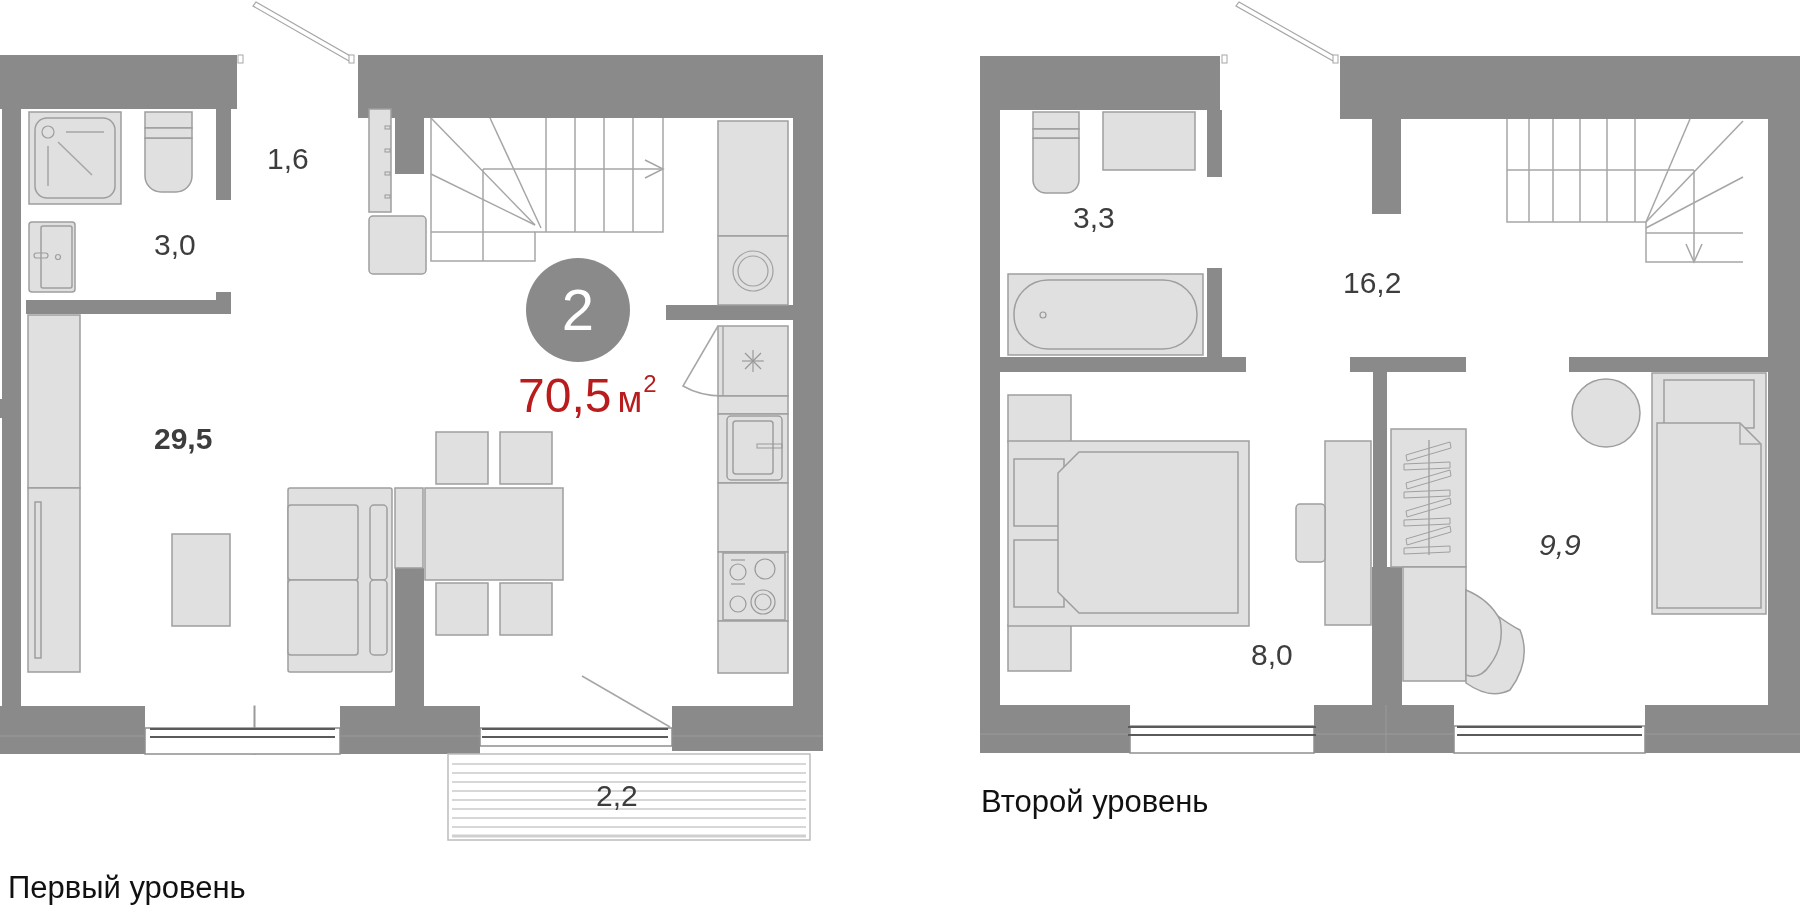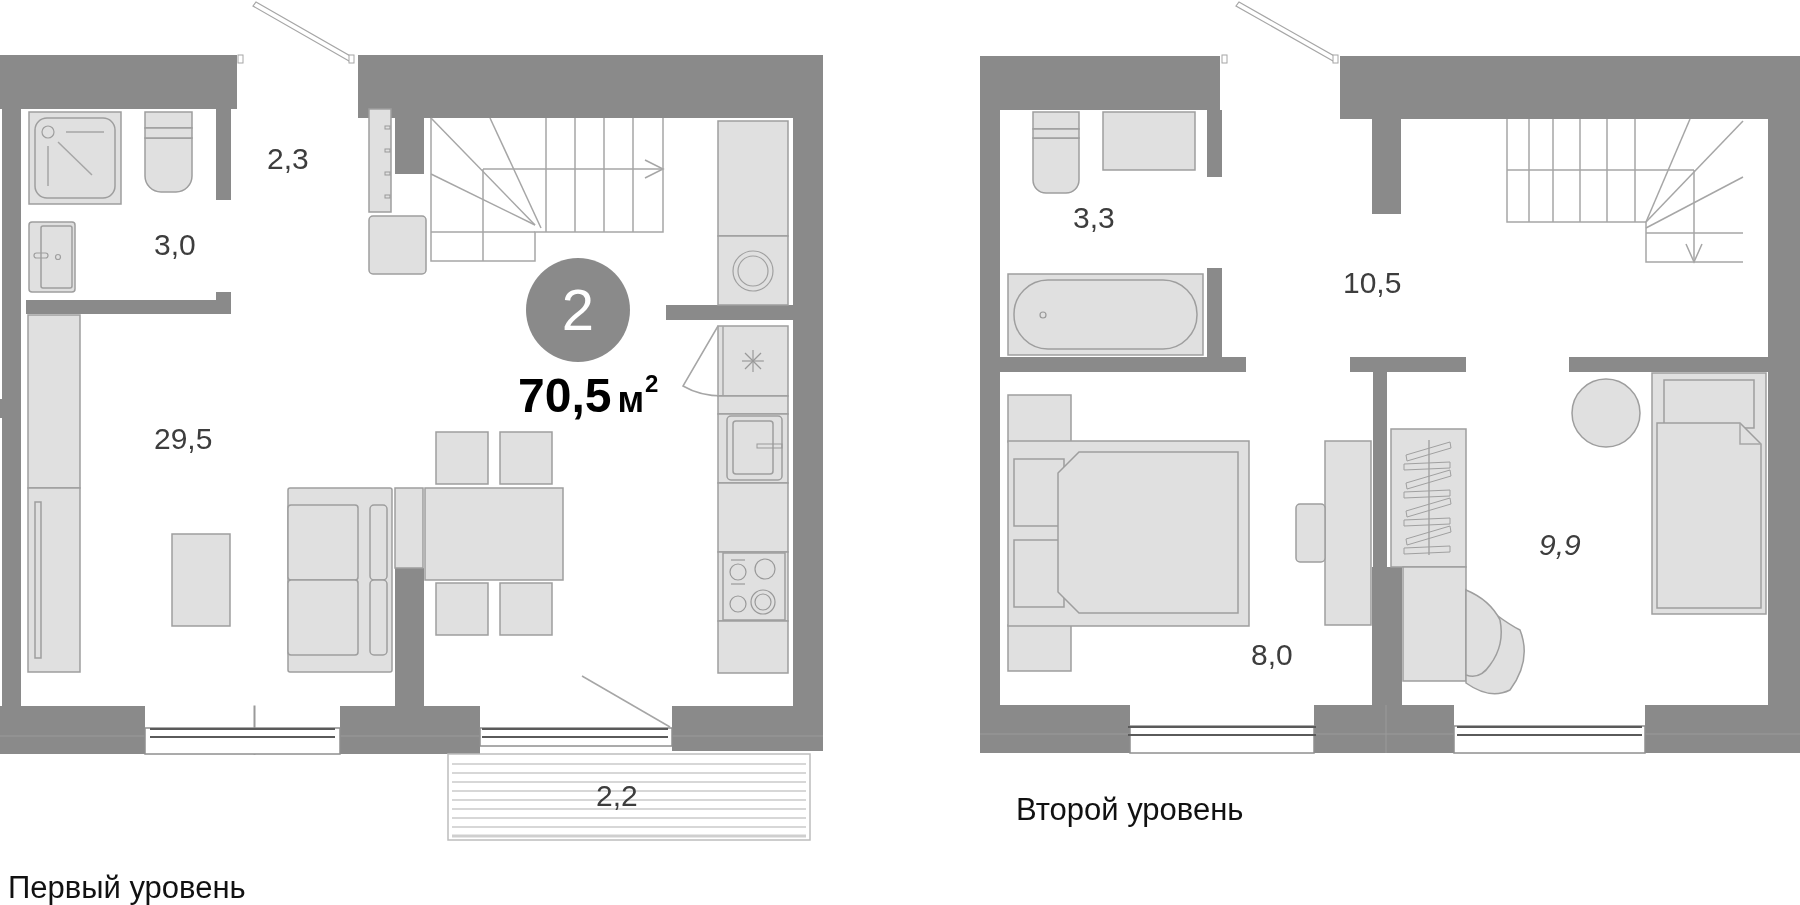--- a/index.html
+++ b/index.html
@@ -8,21 +8,21 @@
   .wall { fill: #8a8a8a; }
   .wall-seam { fill: none; stroke: #9a9a9a; stroke-width: 1; }
   .furn { fill: #e0e0e0; stroke: #9e9e9e; stroke-width: 1.5; }
   .line { fill: none; stroke: #a6a6a6; stroke-width: 1.5; }
   .thin { fill: none; stroke: #b0b0b0; stroke-width: 1.2; }
   .win-frame { fill: #ffffff; stroke: #8f8f8f; stroke-width: 1.5; }
   .win-dark { stroke: #5a5a5a; stroke-width: 2; }
   .area-label { position: absolute; font-size: 30px; color: #3d3d3d; font-family: "Liberation Sans", "DejaVu Sans", sans-serif; line-height: 1; white-space: nowrap; }
   .level-label { position: absolute; font-size: 31px; color: #111111; font-family: "Liberation Sans", "DejaVu Sans", sans-serif; line-height: 1; white-space: nowrap; }
   .room-badge { position: absolute; left: 526px; top: 258px; width: 104px; height: 104px; border-radius: 50%; background: #8a8a8a; color: #ffffff; font-size: 58px; display: flex; align-items: center; justify-content: center; line-height: 1; }
-  .total-area { position: absolute; left: 518px; top: 372px; color: #000000; white-space: nowrap; line-height: 1; font-weight: bold; }
+  .total-area { position: absolute; left: 518px; top: 372px; color: #b91c1c; white-space: nowrap; line-height: 1; }
   .total-area .num { font-size: 48px; }
   .total-area .unit { font-size: 36px; margin-left: 6px; }
   .total-area sup { font-size: 24px; vertical-align: 20px; margin-left: 1px; }
 </style>
 </head>
 <body>
 
 <svg id="plan" width="1800" height="905" viewBox="0 0 1800 905" xmlns="http://www.w3.org/2000/svg">
 
   <g>
@@ -295,23 +295,23 @@
 </svg>
 
 <div class="room-badge">
   <span>2</span>
 </div>
 <div class="total-area">
   <span class="num">70,5</span><span class="unit">м</span><sup>2</sup>
 </div>
 
 <div class="area-label" style="left:106px; top:230px;margin-left:48px;">3,0</div>
-<div class="area-label" style="left:267px; top:144px;">2,3</div>
-<div class="area-label" style="left:154px; top:424px;">29,5</div>
+<div class="area-label" style="left:267px; top:144px;">1,6</div>
+<div class="area-label" style="left:154px; top:424px;font-weight:bold;">29,5</div>
 <div class="area-label" style="left:596px; top:781px;">2,2</div>
 
 <div class="area-label" style="left:1073px; top:203px;">3,3</div>
-<div class="area-label" style="left:1343px; top:268px;">10,5</div>
+<div class="area-label" style="left:1343px; top:268px;">16,2</div>
 <div class="area-label" style="left:1251px; top:640px;">8,0</div>
 <div class="area-label" style="left:1539px; top:530px;font-style:italic;">9,9</div>
 
 <div class="level-label" style="left:0px; top:872px;margin-left:8px;">Первый уровень</div>
-<div class="level-label" style="left:1016px; top:786px;margin-top:8px;">Второй уровень</div>
+<div class="level-label" style="left:981px; top:786px;">Второй уровень</div>
 
 </body></html>

